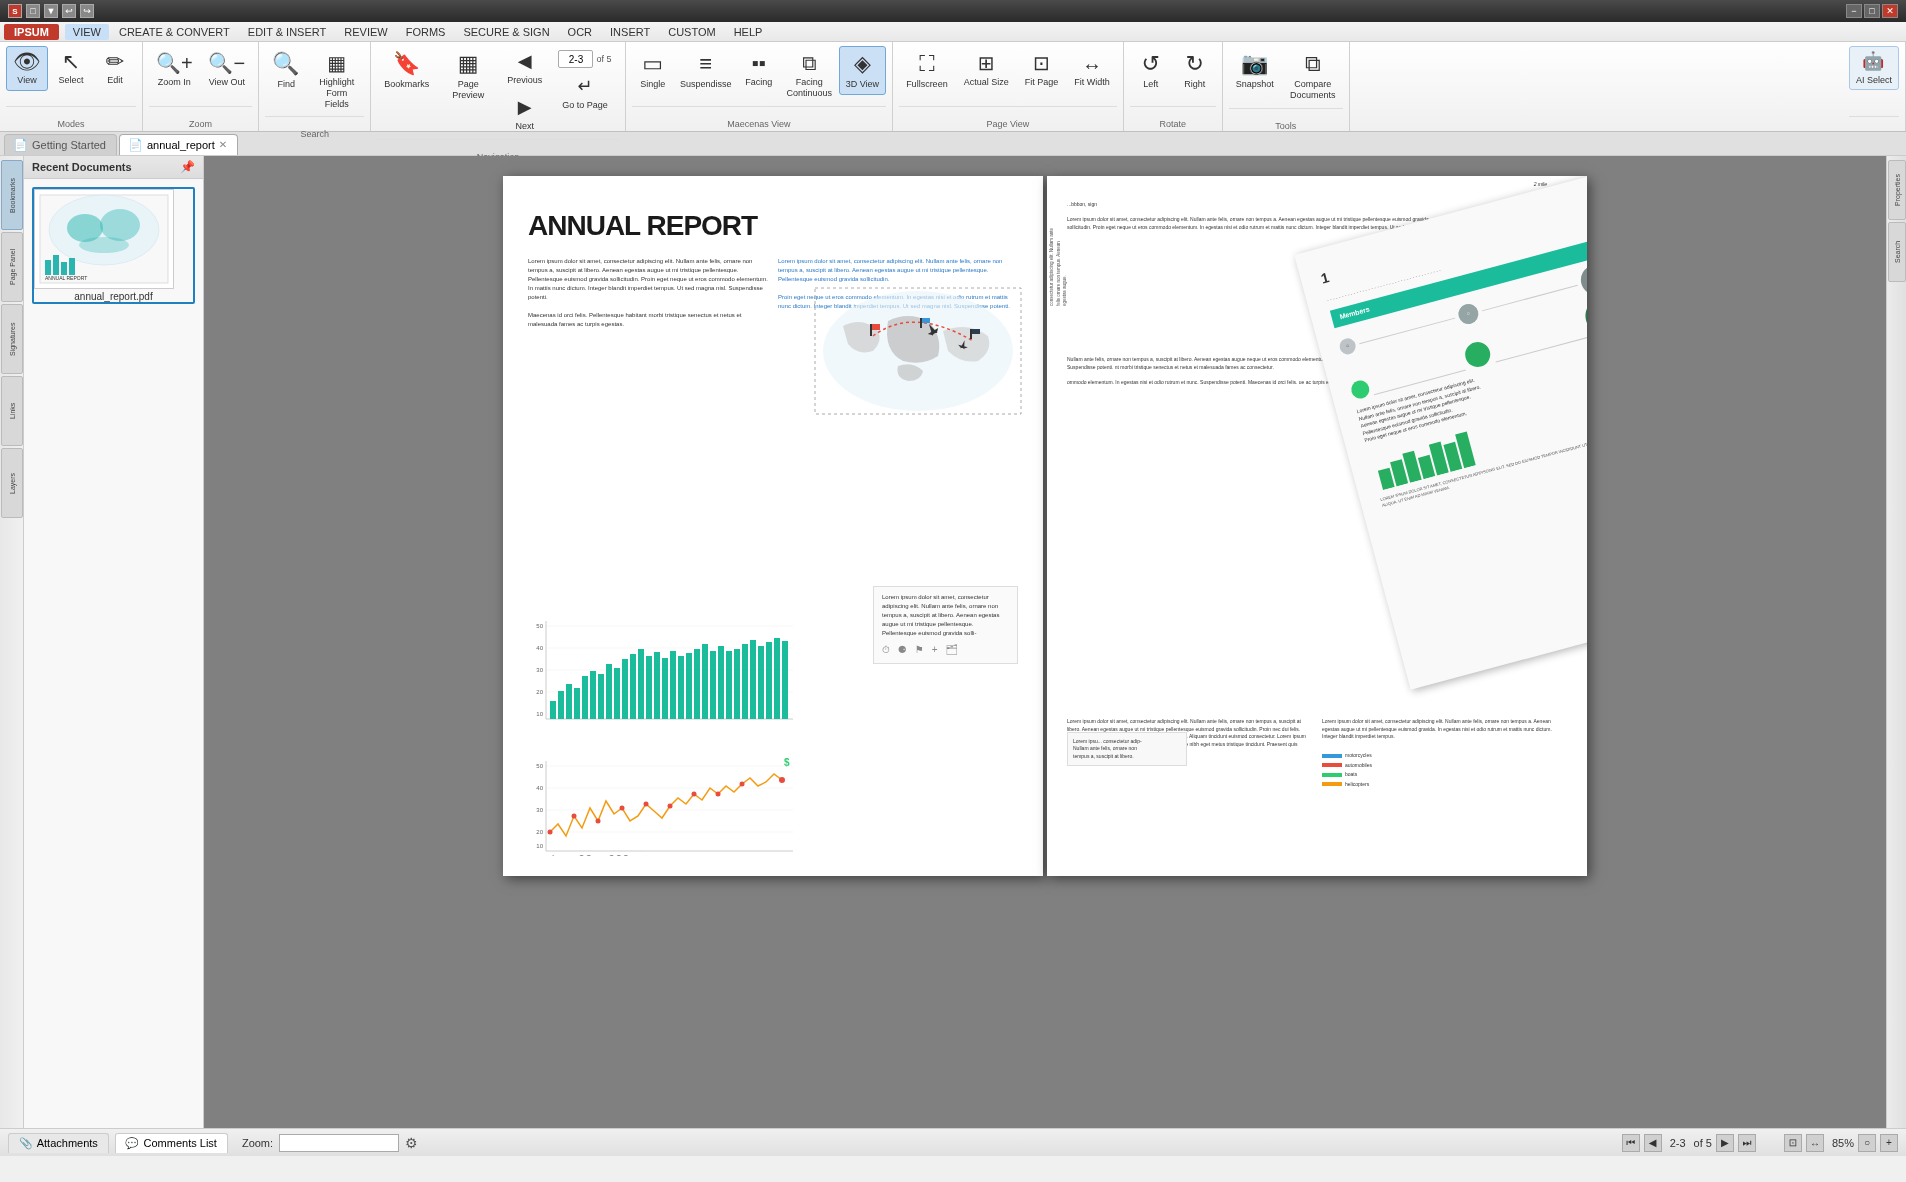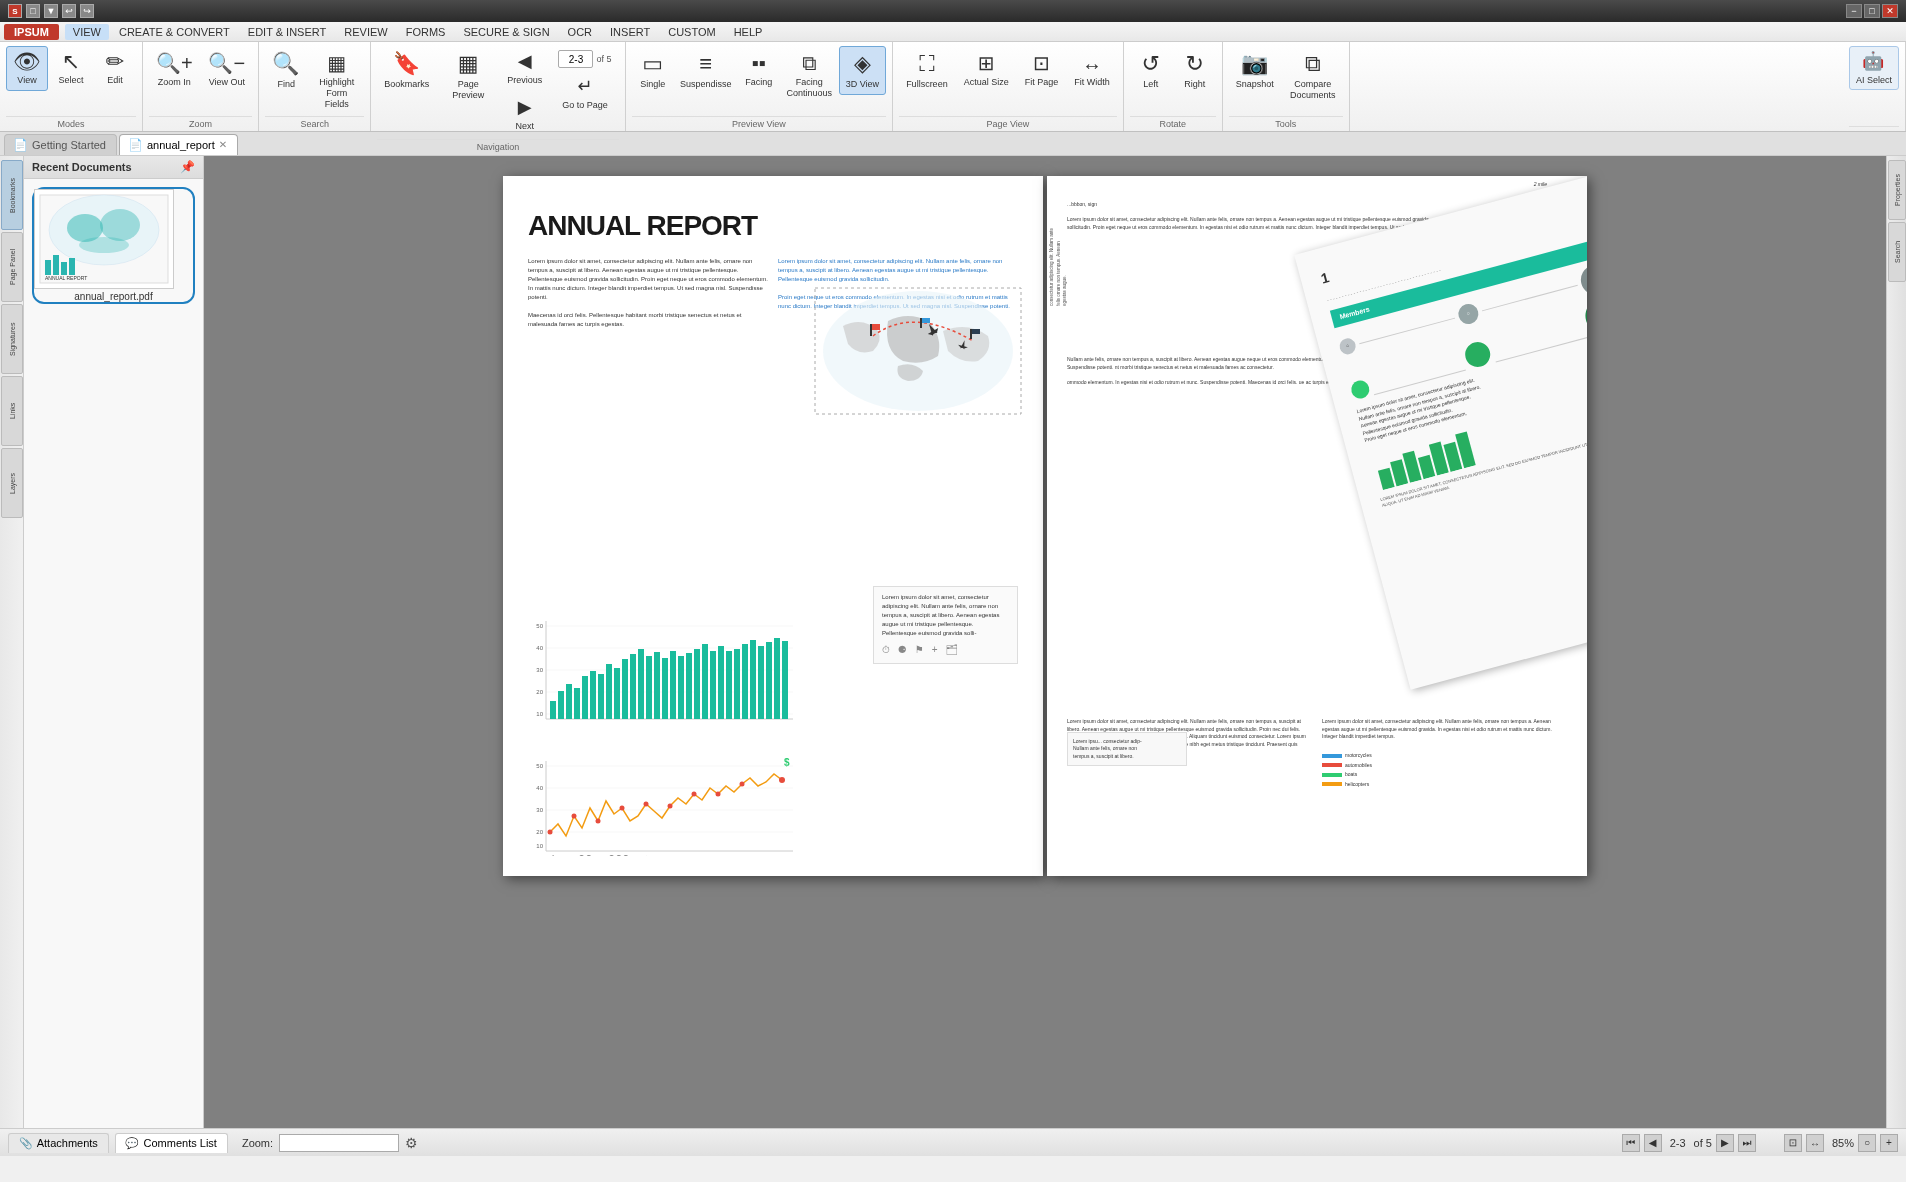--- a/index.html
+++ b/index.html
@@ -71,21 +71,21 @@
     .ribbon-group-content {
       display: flex;
       align-items: flex-start;
       flex: 1;
       gap: 2px;
     }
     .ribbon-group-label {
       text-align: center;
       font-size: 9px;
       color: #666;
-      padding-top: 2px;
+      padding-top: 12px;
       border-top: 1px solid #ddd;
       margin-top: 2px;
     }
     .ribbon-btn {
       display: flex;
       flex-direction: column;
       align-items: center;
       justify-content: flex-start;
       padding: 4px 6px;
       cursor: pointer;
@@ -163,21 +163,21 @@
       font-size: 11px;
       font-weight: bold;
       color: #333;
     }
     .doc-thumb {
       margin: 8px;
       cursor: pointer;
       border: 2px solid transparent;
       border-radius: 2px;
     }
-    .doc-thumb.selected { border-color: #2080c0; border-radius: 12px; }
+    .doc-thumb.selected { border-color: #2080c0; }
     .doc-thumb-img {
       width: 140px;
       height: 100px;
       background: #fff;
       border: 1px solid #ccc;
       display: flex;
       align-items: center;
       justify-content: center;
       overflow: hidden;
       position: relative;
@@ -516,21 +516,21 @@
       </div>
       <div class="ribbon-btn" style="max-width:55px;">
         <span style="font-size:20px;">⧉</span>
         <span>Facing Continuous</span>
       </div>
       <div class="ribbon-btn active">
         <span style="font-size:22px;">◈</span>
         <span>3D View</span>
       </div>
     </div>
-    <div class="ribbon-group-label">Preview View</div>
+    <div class="ribbon-group-label">Maecenas View</div>
   </div>
 
   <div class="ribbon-group">
     <div class="ribbon-group-content">
       <div class="ribbon-btn">
         <span style="font-size:22px;">⛶</span>
         <span>Fullscreen</span>
       </div>
       <div class="ribbon-btn">
         <span style="font-size:20px;">⊞</span>

